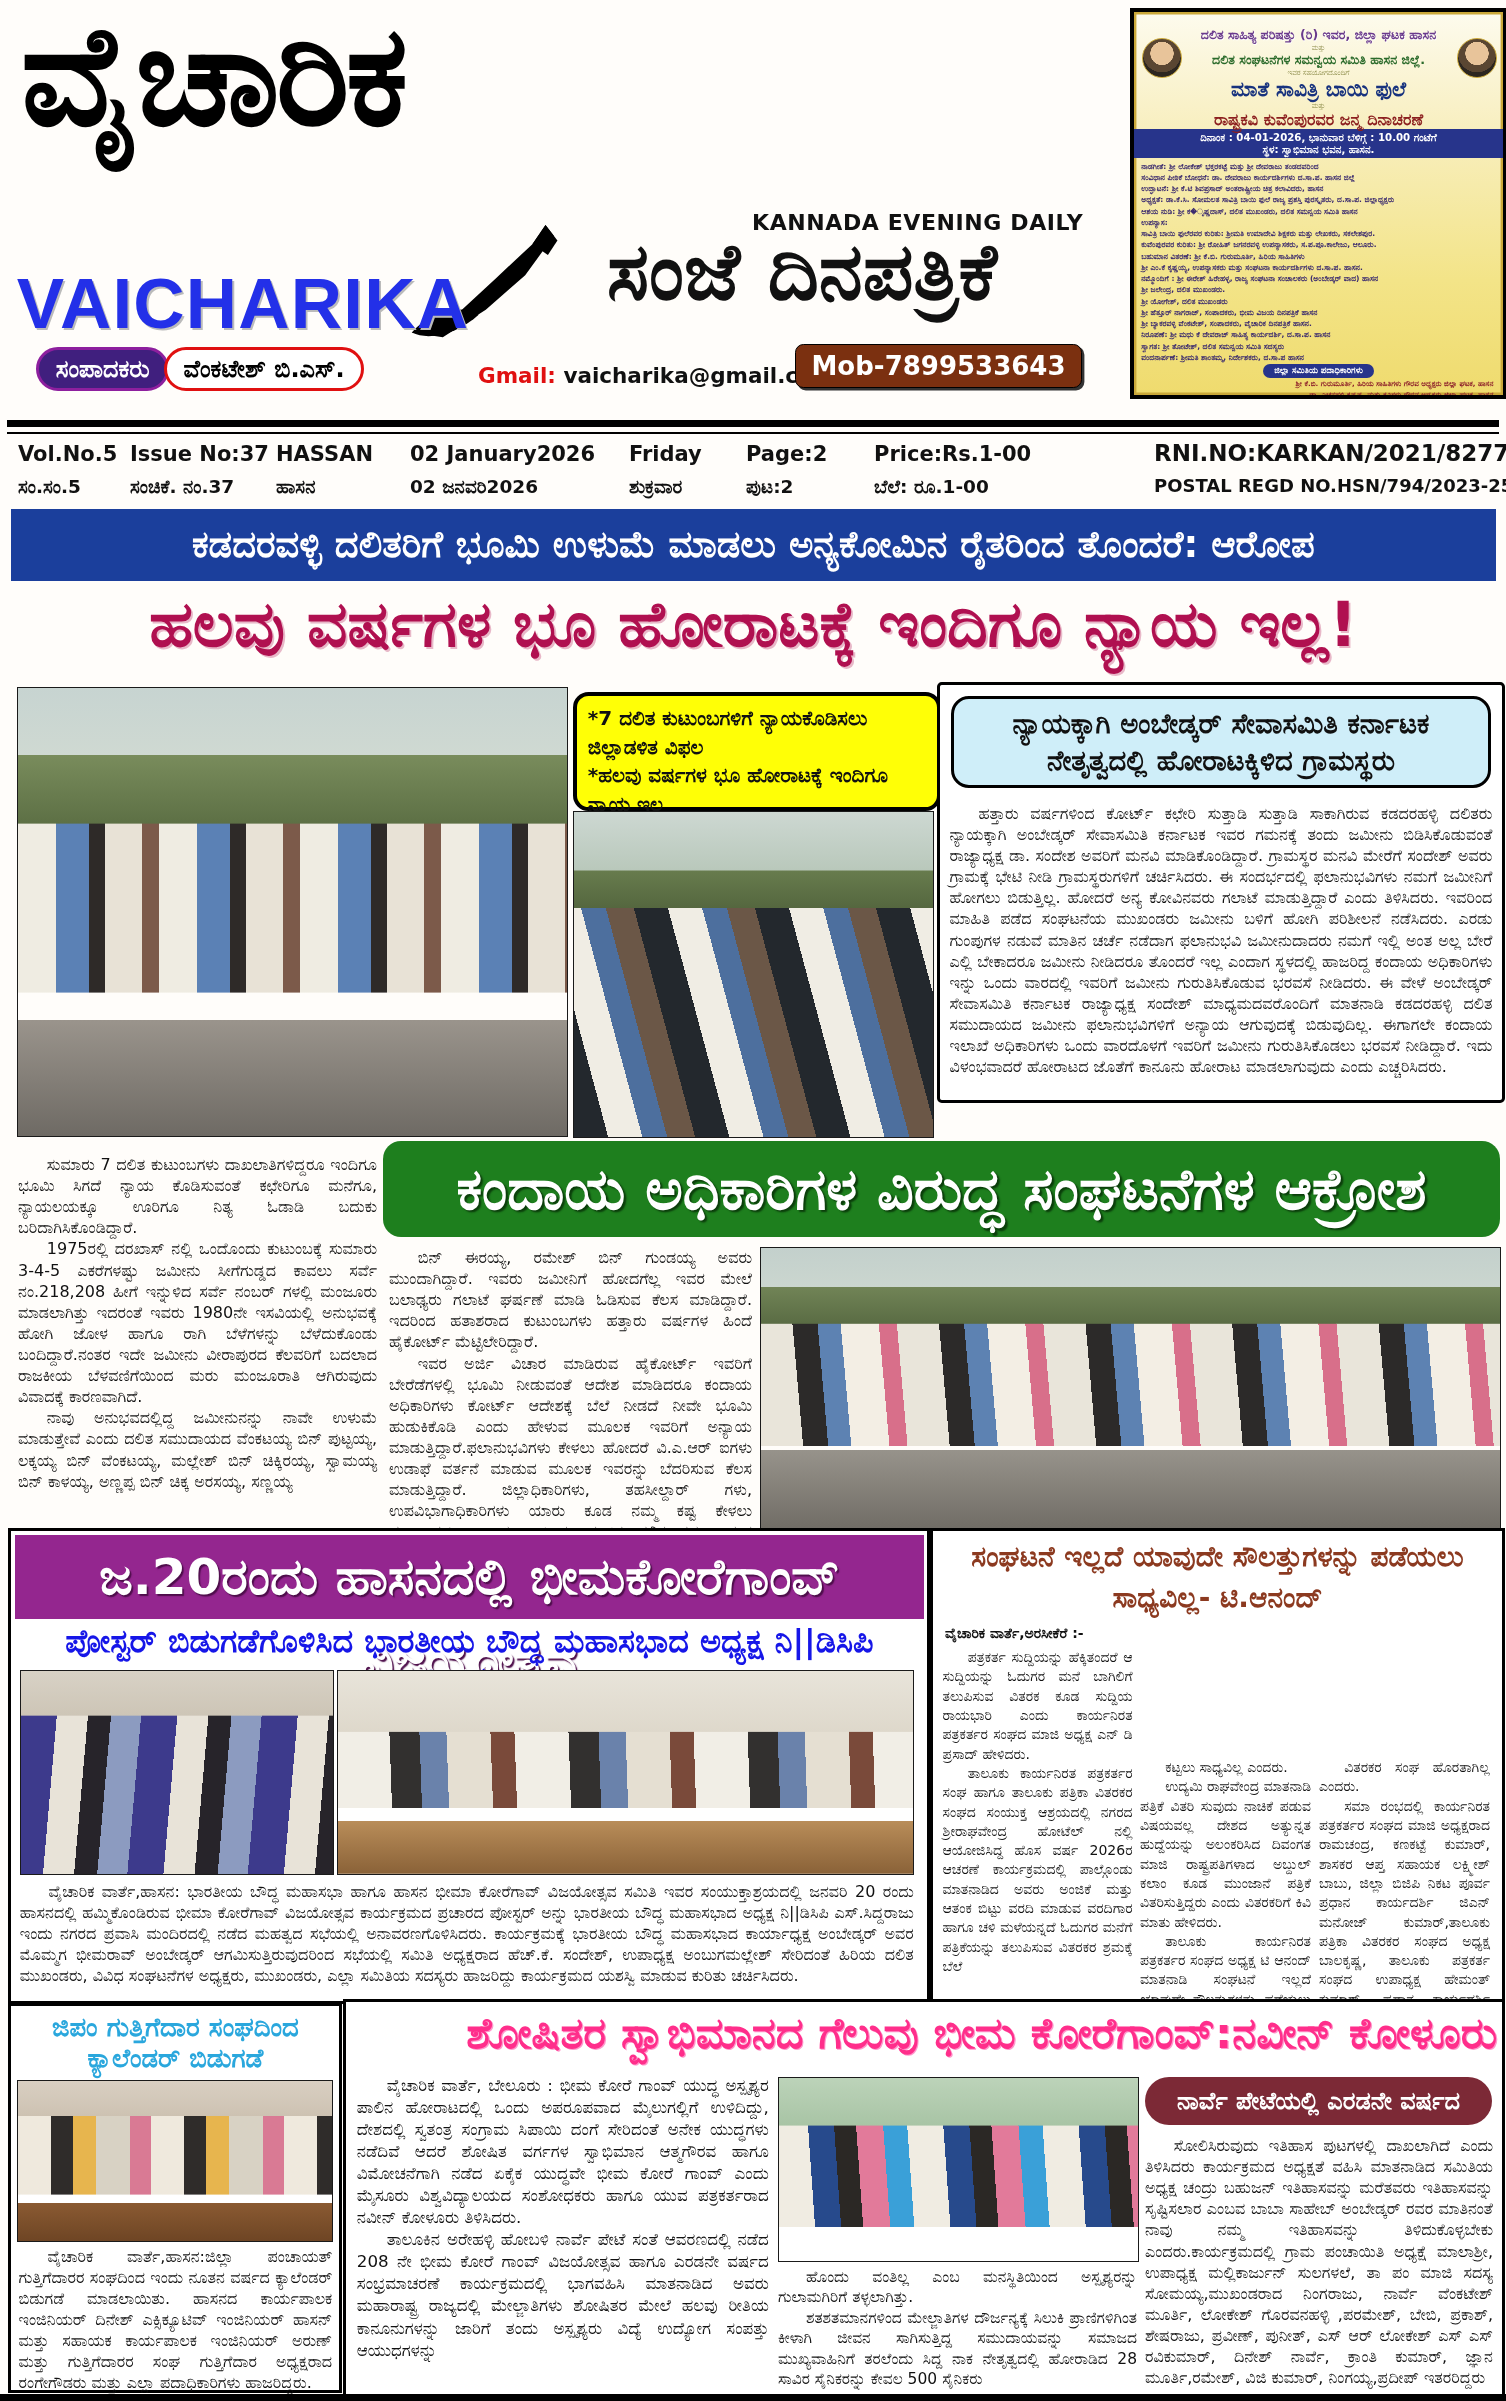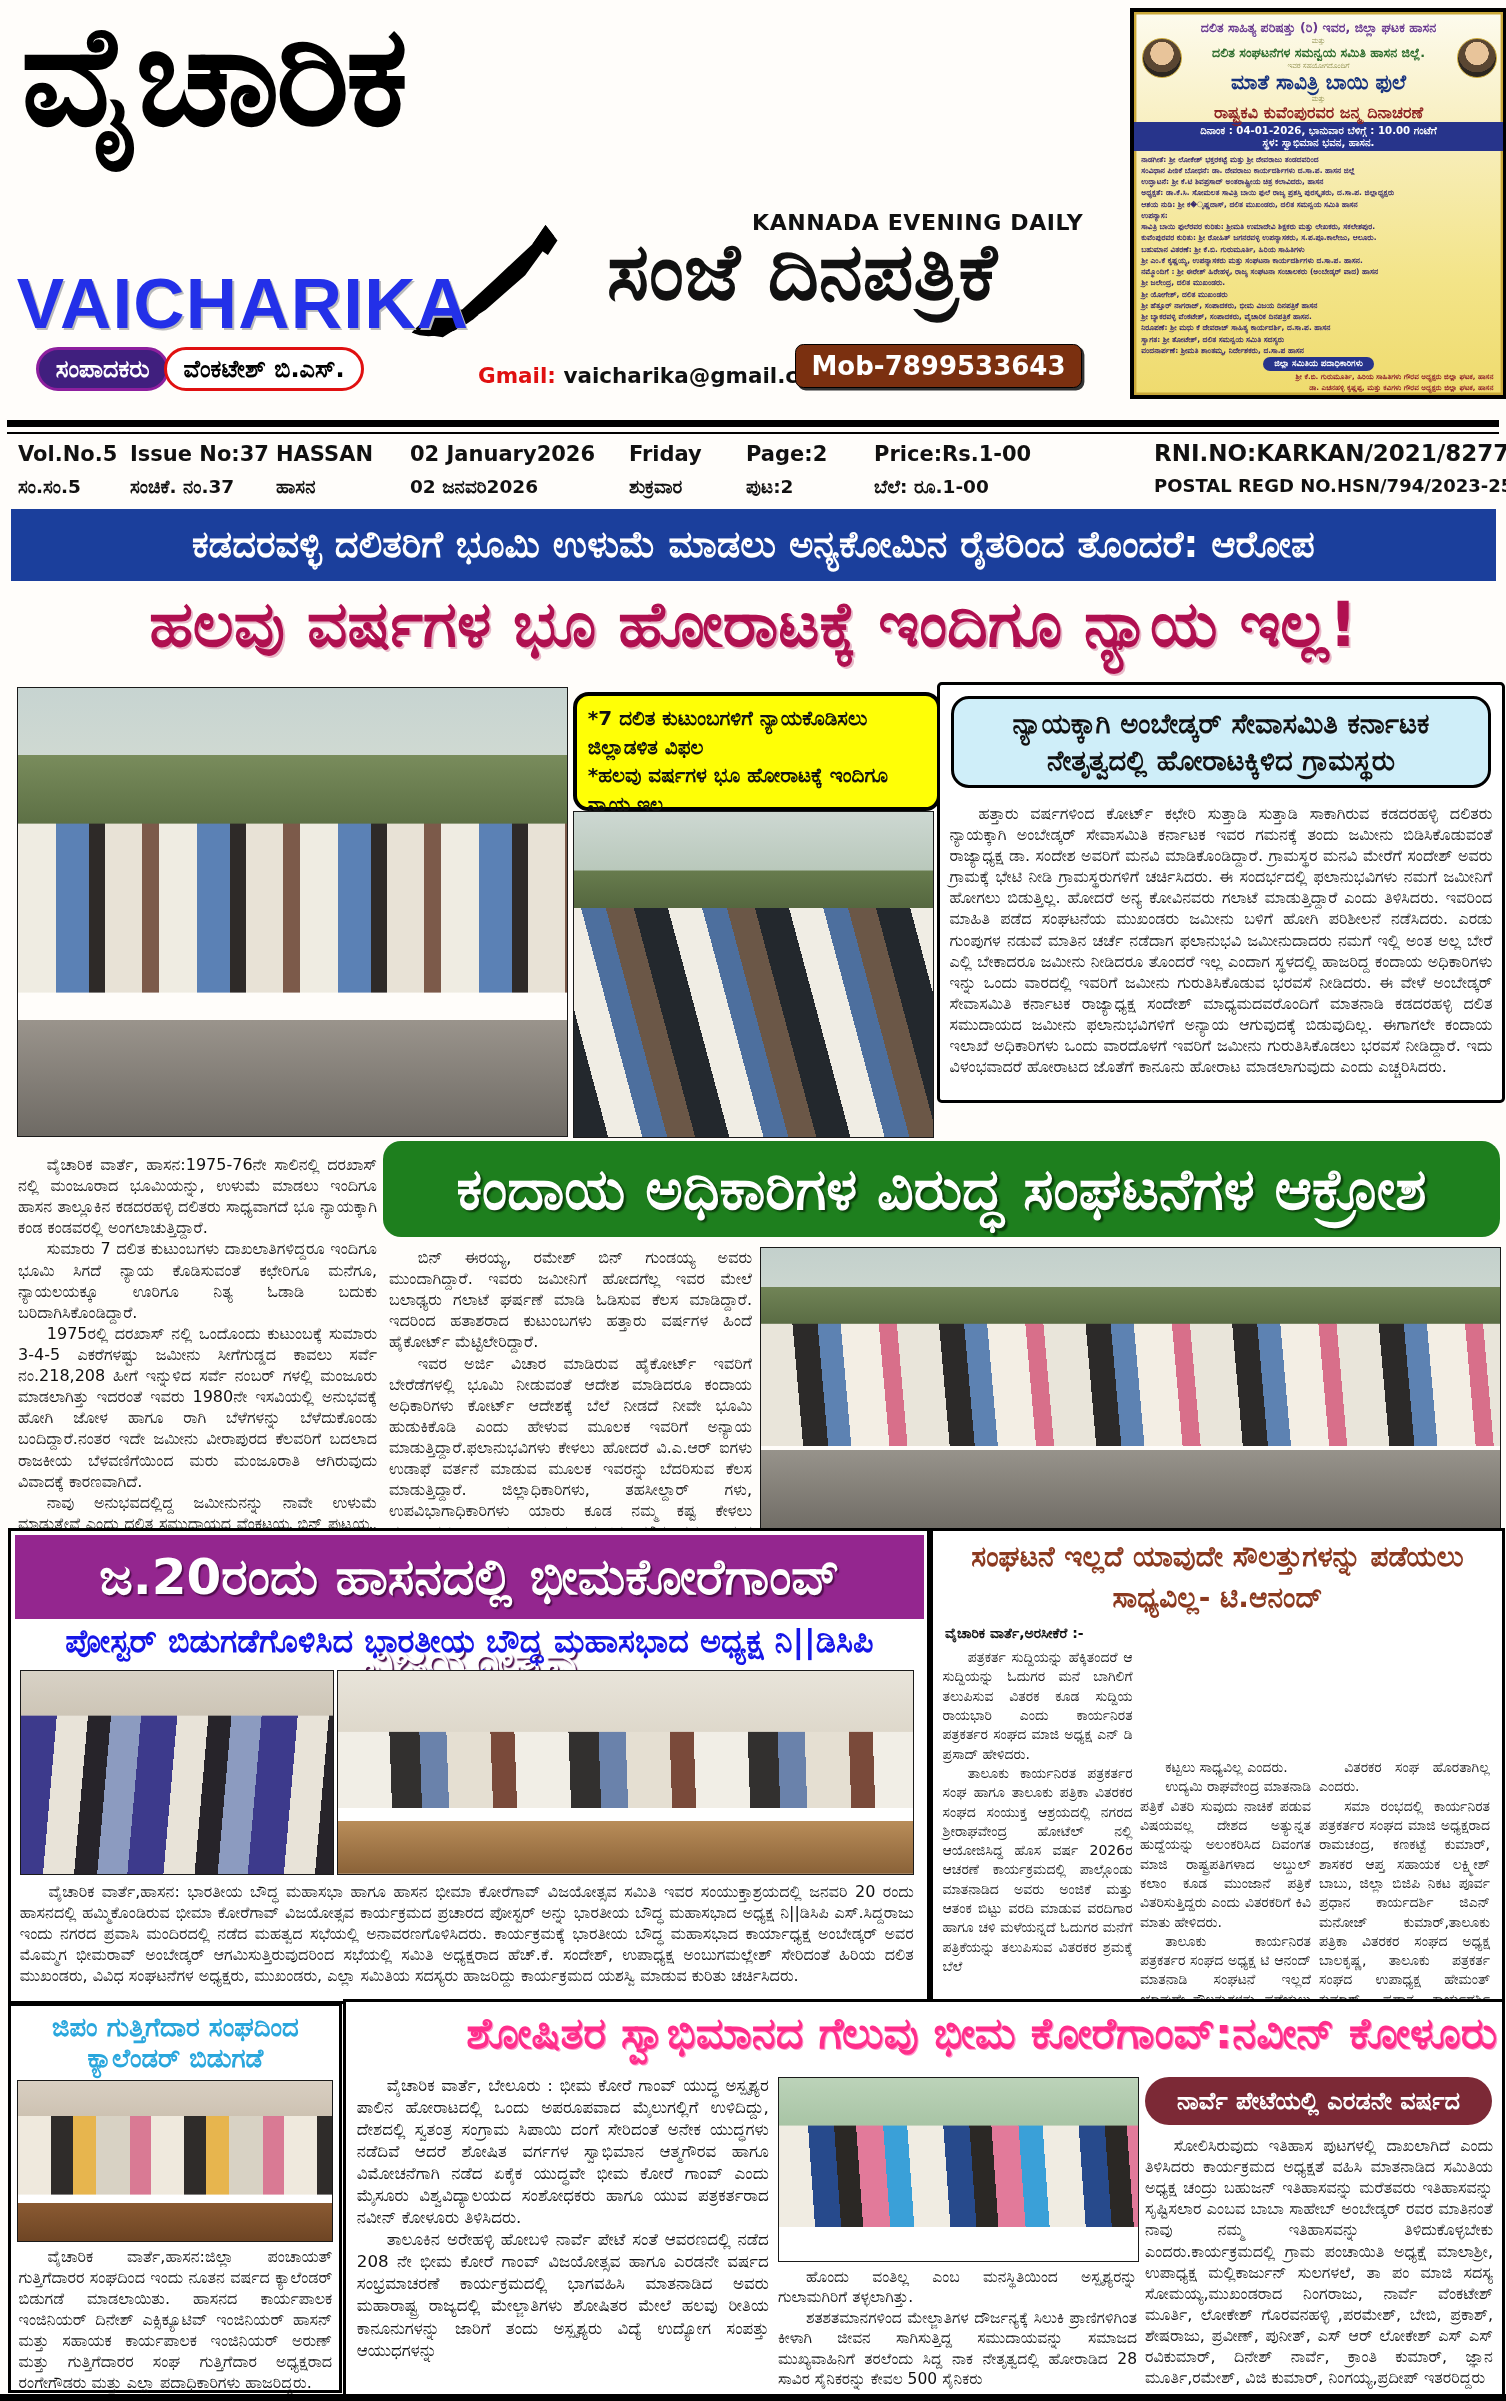--- a/index.html
+++ b/index.html
@@ -141,21 +141,21 @@
   </div>
   <div class="abs gmail" style="left:478px;top:363px;">
     <span class="red">Gmail:</span>
     <span>vaicharika@gmail.com</span>
   </div>
   <div class="abs mob" style="left:795px;top:344px;">Mob-7899533643</div>
 
   <div class="abs ad center" style="left:1130px;top:8.4px;width:369px;height:383px;overflow:hidden;">
     <div class="abs portrait" style="left:8.4px;top:26px;width:38px;height:38px;"></div>
     <div class="abs portrait" style="left:323px;top:26px;width:38px;height:38px;"></div>
-    <div style="margin-top:8px;" class="ad-h1">ದಲಿತ ಸಾಹಿತ್ಯ ಪರಿಷತ್ತು (ರಿ) ಇವರ, ಜಿಲ್ಲಾ ಘಟಕ ಹಾಸನ</div>
+    <div style="margin-top:15px;" class="ad-h1">ದಲಿತ ಸಾಹಿತ್ಯ ಪರಿಷತ್ತು (ರಿ) ಇವರ, ಜಿಲ್ಲಾ ಘಟಕ ಹಾಸನ</div>
     <div class="ad-and">ಮತ್ತು</div>
     <div class="ad-h2">ದಲಿತ ಸಂಘಟನೆಗಳ ಸಮನ್ವಯ ಸಮಿತಿ ಹಾಸನ ಜಿಲ್ಲೆ.</div>
     <div class="ad-and">ಇವರ ಸಹಯೋಗದೊಂದಿಗೆ</div>
     <div class="ad-t1">ಮಾತೆ ಸಾವಿತ್ರಿ ಬಾಯಿ ಫುಲೆ</div>
     <div class="ad-and">ಮತ್ತು</div>
     <div class="ad-t2">ರಾಷ್ಟ್ರಕವಿ ಕುವೆಂಪುರವರ ಜನ್ಮ ದಿನಾಚರಣೆ</div>
     <div class="ad-band">
       <span>ದಿನಾಂಕ : 04-01-2026, ಭಾನುವಾರ      ಬೆಳಿಗ್ಗೆ : 10.00 ಗಂಟೆಗೆ</span><br>
       <span>ಸ್ಥಳ: ಸ್ವಾಭಿಮಾನ ಭವನ, ಹಾಸನ.</span>
     </div>
@@ -226,21 +226,20 @@
       <div>ನ್ಯಾಯಕ್ಕಾಗಿ ಅಂಬೇಡ್ಕರ್ ಸೇವಾಸಮಿತಿ ಕರ್ನಾಟಕ ನೇತೃತ್ವದಲ್ಲಿ ಹೋರಾಟಕ್ಕಿಳಿದ ಗ್ರಾಮಸ್ಥರು</div>
     </div>
     <div class="kn-body" style="padding:3.6px 9.6px;">
         <div class="para">ಹತ್ತಾರು ವರ್ಷಗಳಿಂದ ಕೋರ್ಟ್ ಕಛೇರಿ ಸುತ್ತಾಡಿ ಸುತ್ತಾಡಿ ಸಾಕಾಗಿರುವ ಕಡದರಹಳ್ಳಿ ದಲಿತರು ನ್ಯಾಯಕ್ಕಾಗಿ ಅಂಬೇಡ್ಕರ್ ಸೇವಾಸಮಿತಿ ಕರ್ನಾಟಕ ಇವರ ಗಮನಕ್ಕೆ ತಂದು ಜಮೀನು ಬಿಡಿಸಿಕೊಡುವಂತೆ ರಾಜ್ಯಾಧ್ಯಕ್ಷ ಡಾ. ಸಂದೇಶ ಅವರಿಗೆ ಮನವಿ ಮಾಡಿಕೊಂಡಿದ್ದಾರೆ. ಗ್ರಾಮಸ್ಥರ ಮನವಿ ಮೇರೆಗೆ ಸಂದೇಶ್ ಅವರು ಗ್ರಾಮಕ್ಕೆ ಭೇಟಿ ನೀಡಿ ಗ್ರಾಮಸ್ಥರುಗಳಿಗೆ ಚರ್ಚಿಸಿದರು. ಈ ಸಂದರ್ಭದಲ್ಲಿ ಫಲಾನುಭವಿಗಳು ನಮಗೆ ಜಮೀನಿಗೆ ಹೋಗಲು ಬಿಡುತ್ತಿಲ್ಲ. ಹೋದರೆ ಅನ್ಯ ಕೋವಿನವರು ಗಲಾಟೆ ಮಾಡುತ್ತಿದ್ದಾರೆ ಎಂದು ತಿಳಿಸಿದರು. ಇವರಿಂದ ಮಾಹಿತಿ ಪಡೆದ ಸಂಘಟನೆಯ ಮುಖಂಡರು ಜಮೀನು ಬಳಿಗೆ ಹೋಗಿ ಪರಿಶೀಲನೆ ನಡೆಸಿದರು. ಎರಡು ಗುಂಪುಗಳ ನಡುವೆ ಮಾತಿನ ಚರ್ಚೆ ನಡೆದಾಗ ಫಲಾನುಭವಿ ಜಮೀನುದಾದರು ನಮಗೆ ಇಲ್ಲಿ ಅಂತ ಅಲ್ಲ ಬೇರೆ ಎಲ್ಲಿ ಬೇಕಾದರೂ ಜಮೀನು ನೀಡಿದರೂ ತೊಂದರೆ ಇಲ್ಲ ಎಂದಾಗ ಸ್ಥಳದಲ್ಲಿ ಹಾಜರಿದ್ದ ಕಂದಾಯ ಅಧಿಕಾರಿಗಳು ಇನ್ನು ಒಂದು ವಾರದಲ್ಲಿ ಇವರಿಗೆ ಜಮೀನು ಗುರುತಿಸಿಕೊಡುವ ಭರವಸೆ ನೀಡಿದರು. ಈ ವೇಳೆ ಅಂಬೇಡ್ಕರ್ ಸೇವಾಸಮಿತಿ ಕರ್ನಾಟಕ ರಾಜ್ಯಾಧ್ಯಕ್ಷ ಸಂದೇಶ್ ಮಾಧ್ಯಮದವರೊಂದಿಗೆ ಮಾತನಾಡಿ ಕಡದರಹಳ್ಳಿ ದಲಿತ ಸಮುದಾಯದ ಜಮೀನು ಫಲಾನುಭವಿಗಳಿಗೆ ಅನ್ಯಾಯ ಆಗುವುದಕ್ಕೆ ಬಿಡುವುದಿಲ್ಲ. ಈಗಾಗಲೇ ಕಂದಾಯ ಇಲಾಖೆ ಅಧಿಕಾರಿಗಳು ಒಂದು ವಾರದೊಳಗೆ ಇವರಿಗೆ ಜಮೀನು ಗುರುತಿಸಿಕೊಡಲು ಭರವಸೆ ನೀಡಿದ್ದಾರೆ. ಇದು ವಿಳಂಭವಾದರೆ ಹೋರಾಟದ ಜೊತೆಗೆ ಕಾನೂನು ಹೋರಾಟ ಮಾಡಲಾಗುವುದು ಎಂದು ಎಚ್ಚರಿಸಿದರು.</div>
       </div>
   </div>
 
   <div class="abs green-banner center" style="left:383px;top:1141px;width:1117px;height:96px;">ಕಂದಾಯ ಅಧಿಕಾರಿಗಳ ವಿರುದ್ಧ ಸಂಘಟನೆಗಳ ಆಕ್ರೋಶ</div>
 
   <div class="abs kn-body" style="left:18px;top:1154px;width:359px;">
-      <div class="para">ವೈಚಾರಿಕ ವಾರ್ತೆ, ಹಾಸನ:1975-76ನೇ ಸಾಲಿನಲ್ಲಿ ದರಖಾಸ್ ನಲ್ಲಿ ಮಂಜೂರಾದ ಭೂಮಿಯನ್ನು, ಉಳುಮೆ ಮಾಡಲು ಇಂದಿಗೂ ಹಾಸನ ತಾಲ್ಲೂಕಿನ ಕಡದರಹಳ್ಳಿ ದಲಿತರು ಸಾಧ್ಯವಾಗದೆ ಭೂ ನ್ಯಾಯಕ್ಕಾಗಿ ಕಂಡ ಕಂಡವರಲ್ಲಿ ಅಂಗಲಾಚುತ್ತಿದ್ದಾರೆ.</div>
       <div class="para">ಸುಮಾರು 7 ದಲಿತ ಕುಟುಂಬಗಳು ದಾಖಲಾತಿಗಳಿದ್ದರೂ ಇಂದಿಗೂ ಭೂಮಿ ಸಿಗದೆ ನ್ಯಾಯ ಕೊಡಿಸುವಂತೆ ಕಛೇರಿಗೂ ಮನೆಗೂ, ನ್ಯಾಯಲಯಕ್ಕೂ ಊರಿಗೂ ನಿತ್ಯ ಓಡಾಡಿ ಬದುಕು ಬರಿದಾಗಿಸಿಕೊಂಡಿದ್ದಾರೆ.</div>
       <div class="para">1975ರಲ್ಲಿ ದರಖಾಸ್ ನಲ್ಲಿ ಒಂದೊಂದು ಕುಟುಂಬಕ್ಕೆ ಸುಮಾರು 3-4-5 ಎಕರೆಗಳಷ್ಟು ಜಮೀನು ಸೀಗೆಗುಡ್ಡದ ಕಾವಲು ಸರ್ವೆ ನಂ.218,208 ಹೀಗೆ ಇನ್ನುಳಿದ ಸರ್ವೆ ನಂಬರ್ ಗಳಲ್ಲಿ ಮಂಜೂರು ಮಾಡಲಾಗಿತ್ತು ಇದರಂತೆ ಇವರು 1980ನೇ ಇಸವಿಯಲ್ಲಿ ಅನುಭವಕ್ಕೆ ಹೋಗಿ ಜೋಳ ಹಾಗೂ ರಾಗಿ ಬೆಳೆಗಳನ್ನು ಬೆಳೆದುಕೊಂಡು ಬಂದಿದ್ದಾರೆ.ನಂತರ ಇದೇ ಜಮೀನು ವೀರಾಪುರದ ಕೆಲವರಿಗೆ ಬದಲಾದ ರಾಜಕೀಯ ಬೆಳವಣಿಗೆಯಿಂದ ಮರು ಮಂಜೂರಾತಿ ಆಗಿರುವುದು ವಿವಾದಕ್ಕೆ ಕಾರಣವಾಗಿದೆ.</div>
       <div class="para">ನಾವು ಅನುಭವದಲ್ಲಿದ್ದ ಜಮೀನುನನ್ನು ನಾವೇ ಉಳುಮೆ ಮಾಡುತ್ತೇವೆ ಎಂದು ದಲಿತ ಸಮುದಾಯದ ವೆಂಕಟಯ್ಯ ಬಿನ್ ಪುಟ್ಟಯ್ಯ, ಲಕ್ಕಯ್ಯ ಬಿನ್ ವೆಂಕಟಯ್ಯ, ಮಲ್ಲೇಶ್ ಬಿನ್ ಚಿಕ್ಕಿರಯ್ಯ, ಸ್ವಾಮಯ್ಯ ಬಿನ್ ಕಾಳಯ್ಯ, ಅಣ್ಣಪ್ಪ ಬಿನ್ ಚಿಕ್ಕ ಅರಸಯ್ಯ, ಸಣ್ಣಯ್ಯ</div>
     </div>
   <div class="abs kn-body" style="left:389px;top:1247px;width:363px;">
       <div class="para">ಬಿನ್ ಈರಯ್ಯ, ರಮೇಶ್ ಬಿನ್ ಗುಂಡಯ್ಯ ಅವರು ಮುಂದಾಗಿದ್ದಾರೆ. ಇವರು ಜಮೀನಿಗೆ ಹೋದಗೆಲ್ಲ ಇವರ ಮೇಲೆ ಬಲಾಢ್ಯರು ಗಲಾಟೆ ಘರ್ಷಣೆ ಮಾಡಿ ಓಡಿಸುವ ಕೆಲಸ ಮಾಡಿದ್ದಾರೆ. ಇದರಿಂದ ಹತಾಶರಾದ ಕುಟುಂಬಗಳು ಹತ್ತಾರು ವರ್ಷಗಳ ಹಿಂದೆ ಹೈಕೋರ್ಟ್ ಮೆಟ್ಟಿಲೇರಿದ್ದಾರೆ.</div>
       <div class="para">ಇವರ ಅರ್ಜಿ ವಿಚಾರ ಮಾಡಿರುವ ಹೈಕೋರ್ಟ್ ಇವರಿಗೆ ಬೇರೆಡೆಗಳಲ್ಲಿ ಭೂಮಿ ನೀಡುವಂತೆ ಆದೇಶ ಮಾಡಿದರೂ ಕಂದಾಯ ಅಧಿಕಾರಿಗಳು ಕೋರ್ಟ್ ಆದೇಶಕ್ಕೆ ಬೆಲೆ ನೀಡದೆ ನೀವೇ ಭೂಮಿ ಹುಡುಕಿಕೊಡಿ ಎಂದು ಹೇಳುವ ಮೂಲಕ ಇವರಿಗೆ ಅನ್ಯಾಯ ಮಾಡುತ್ತಿದ್ದಾರೆ.ಫಲಾನುಭವಿಗಳು ಕೇಳಲು ಹೋದರೆ ವಿ.ಎ.ಆರ್ ಐಗಳು ಉಡಾಫೆ ವರ್ತನೆ ಮಾಡುವ ಮೂಲಕ ಇವರನ್ನು ಬೆದರಿಸುವ ಕೆಲಸ ಮಾಡುತ್ತಿದ್ದಾರೆ. ಜಿಲ್ಲಾಧಿಕಾರಿಗಳು, ತಹಸೀಲ್ದಾರ್ ಗಳು, ಉಪವಿಭಾಗಾಧಿಕಾರಿಗಳು ಯಾರು ಕೂಡ ನಮ್ಮ ಕಷ್ಟ ಕೇಳಲು ಮುಂದಾಗುತ್ತಿಲ್ಲ ಎಂದು ಜಮೀನು ವಂಚಿತ ದಲಿತ ಸಮುದಾಯದ ಫಲಾನುಭವಿಗಳು ಅಳಲು ತೋಡಿಕೊಂಡಿದ್ದಾರೆ.</div>
     </div>
   <div class="abs photo ph-road2" style="left:760px;top:1247px;width:739px;height:280px;"></div>
 

